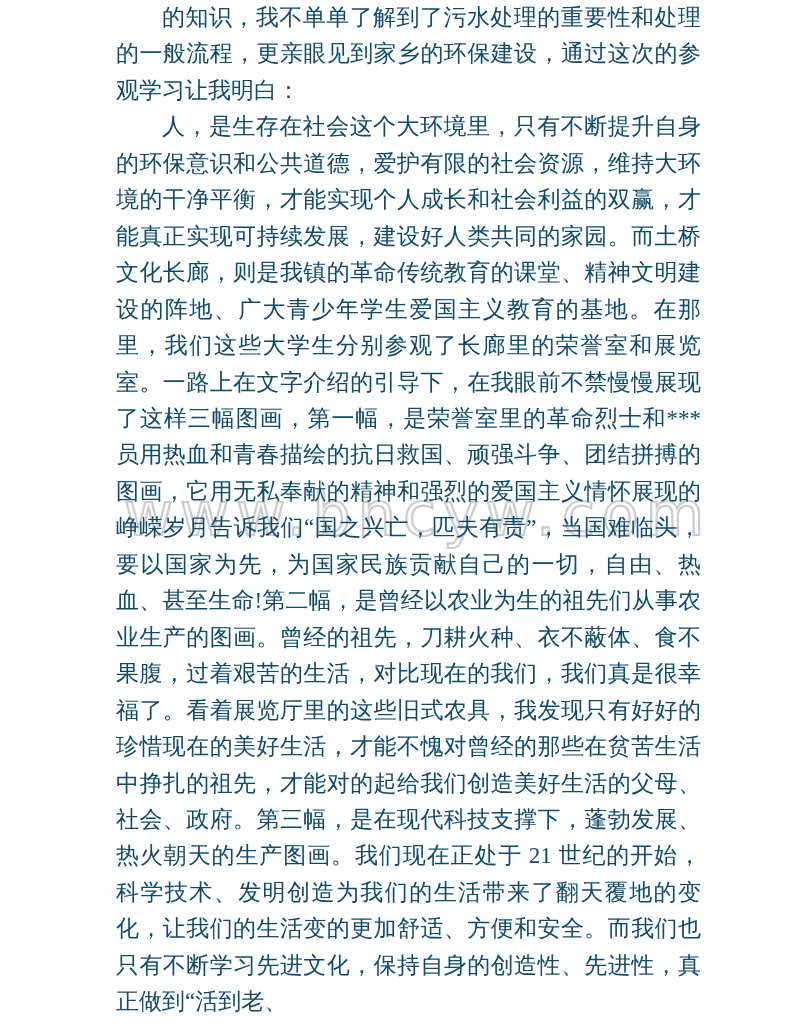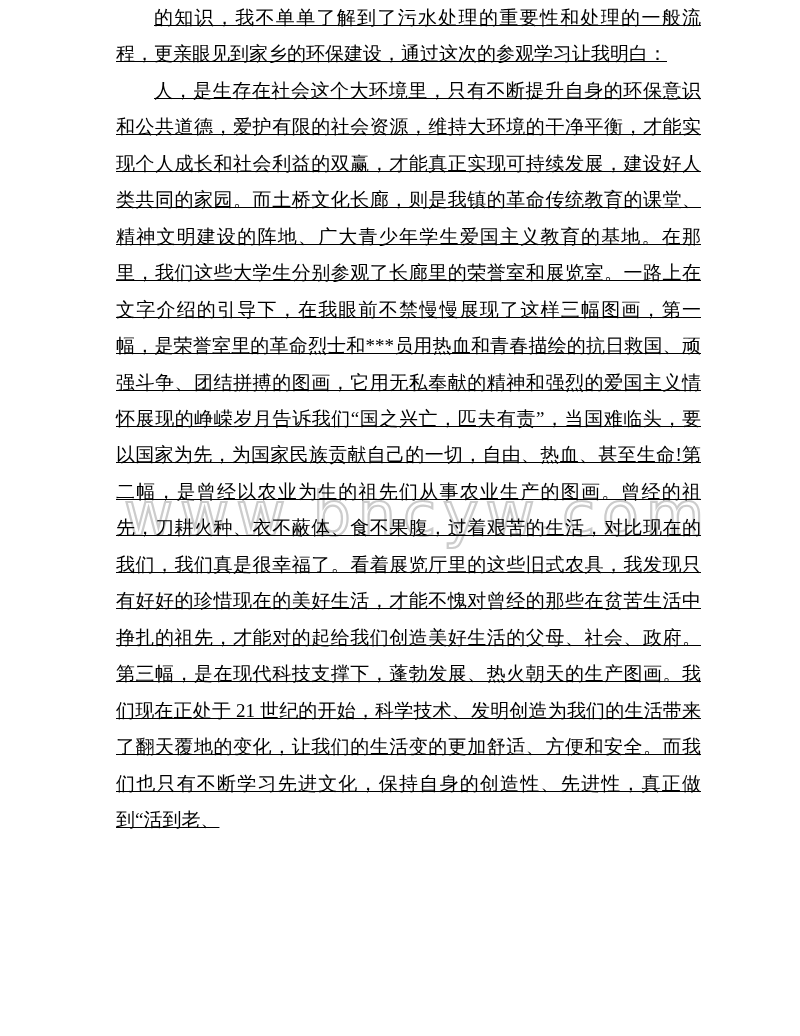--- a/index.html
+++ b/index.html
@@ -41,27 +41,26 @@
   .doc-title {
     margin: 90px 0 30px 0;
     text-align: center;
     font-size: 28px;
     font-weight: bold;
     line-height: 38px;
     color: #ff0000;
   }
   .para {
     margin: 0;
-    font-size: 19px;
+    font-size: 23px;
     line-height: 36.45px;
-    color: #000000;
+    color: #0c4a6e;
     text-align: justify;
     text-indent: 2em;
     word-break: break-all;
-    text-decoration: underline;
   }
 </style>
 </head>
 <body>
 
 <div class="page">
   <div class="watermark">www.bncyw.com</div>
   <div class="content">
     <p class="para">的知识，我不单单了解到了污水处理的重要性和处理的一般流程，更亲眼见到家乡的环保建设，通过这次的参观学习让我明白：</p>
     <p class="para">人，是生存在社会这个大环境里，只有不断提升自身的环保意识和公共道德，爱护有限的社会资源，维持大环境的干净平衡，才能实现个人成长和社会利益的双赢，才能真正实现可持续发展，建设好人类共同的家园。而土桥文化长廊，则是我镇的革命传统教育的课堂、精神文明建设的阵地、广大青少年学生爱国主义教育的基地。在那里，我们这些大学生分别参观了长廊里的荣誉室和展览室。一路上在文字介绍的引导下，在我眼前不禁慢慢展现了这样三幅图画，第一幅，是荣誉室里的革命烈士和***员用热血和青春描绘的抗日救国、顽强斗争、团结拼搏的图画，它用无私奉献的精神和强烈的爱国主义情怀展现的峥嵘岁月告诉我们“国之兴亡，匹夫有责”，当国难临头，要以国家为先，为国家民族贡献自己的一切，自由、热血、甚至生命!第二幅，是曾经以农业为生的祖先们从事农业生产的图画。曾经的祖先，刀耕火种、衣不蔽体、食不果腹，过着艰苦的生活，对比现在的我们，我们真是很幸福了。看着展览厅里的这些旧式农具，我发现只有好好的珍惜现在的美好生活，才能不愧对曾经的那些在贫苦生活中挣扎的祖先，才能对的起给我们创造美好生活的父母、社会、政府。第三幅，是在现代科技支撑下，蓬勃发展、热火朝天的生产图画。我们现在正处于 21 世纪的开始，科学技术、发明创造为我们的生活带来了翻天覆地的变化，让我们的生活变的更加舒适、方便和安全。而我们也只有不断学习先进文化，保持自身的创造性、先进性，真正做到“活到老、</p>

